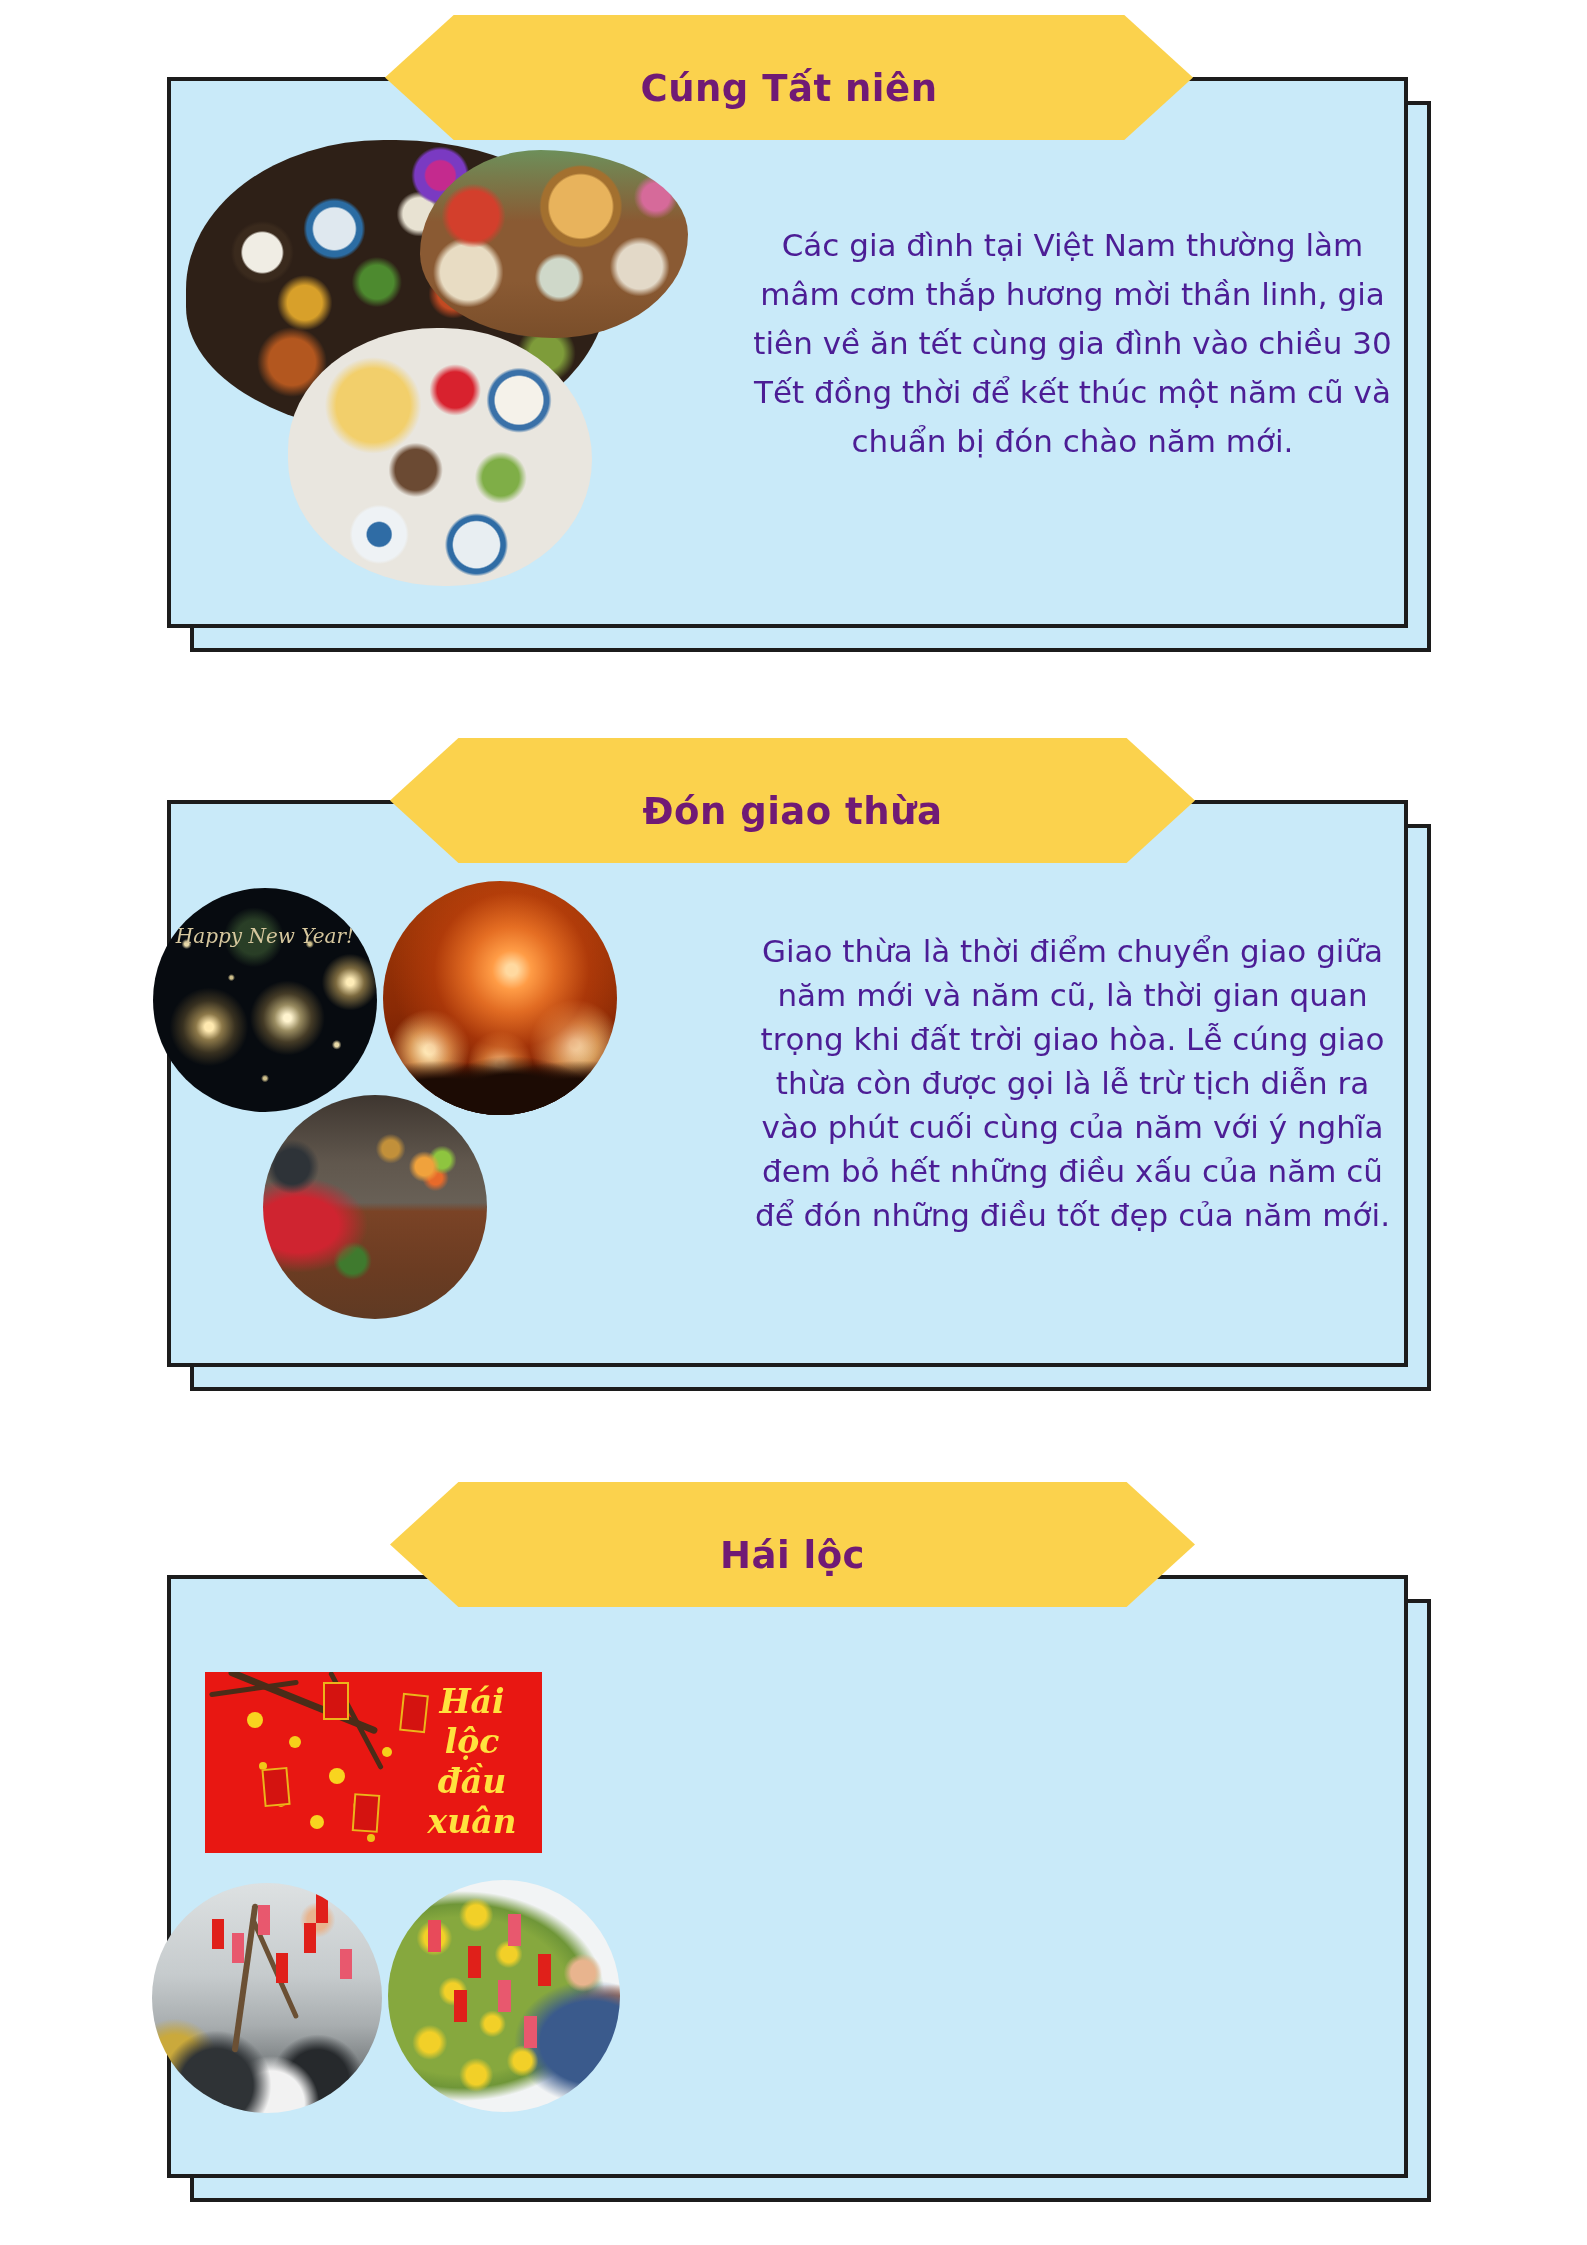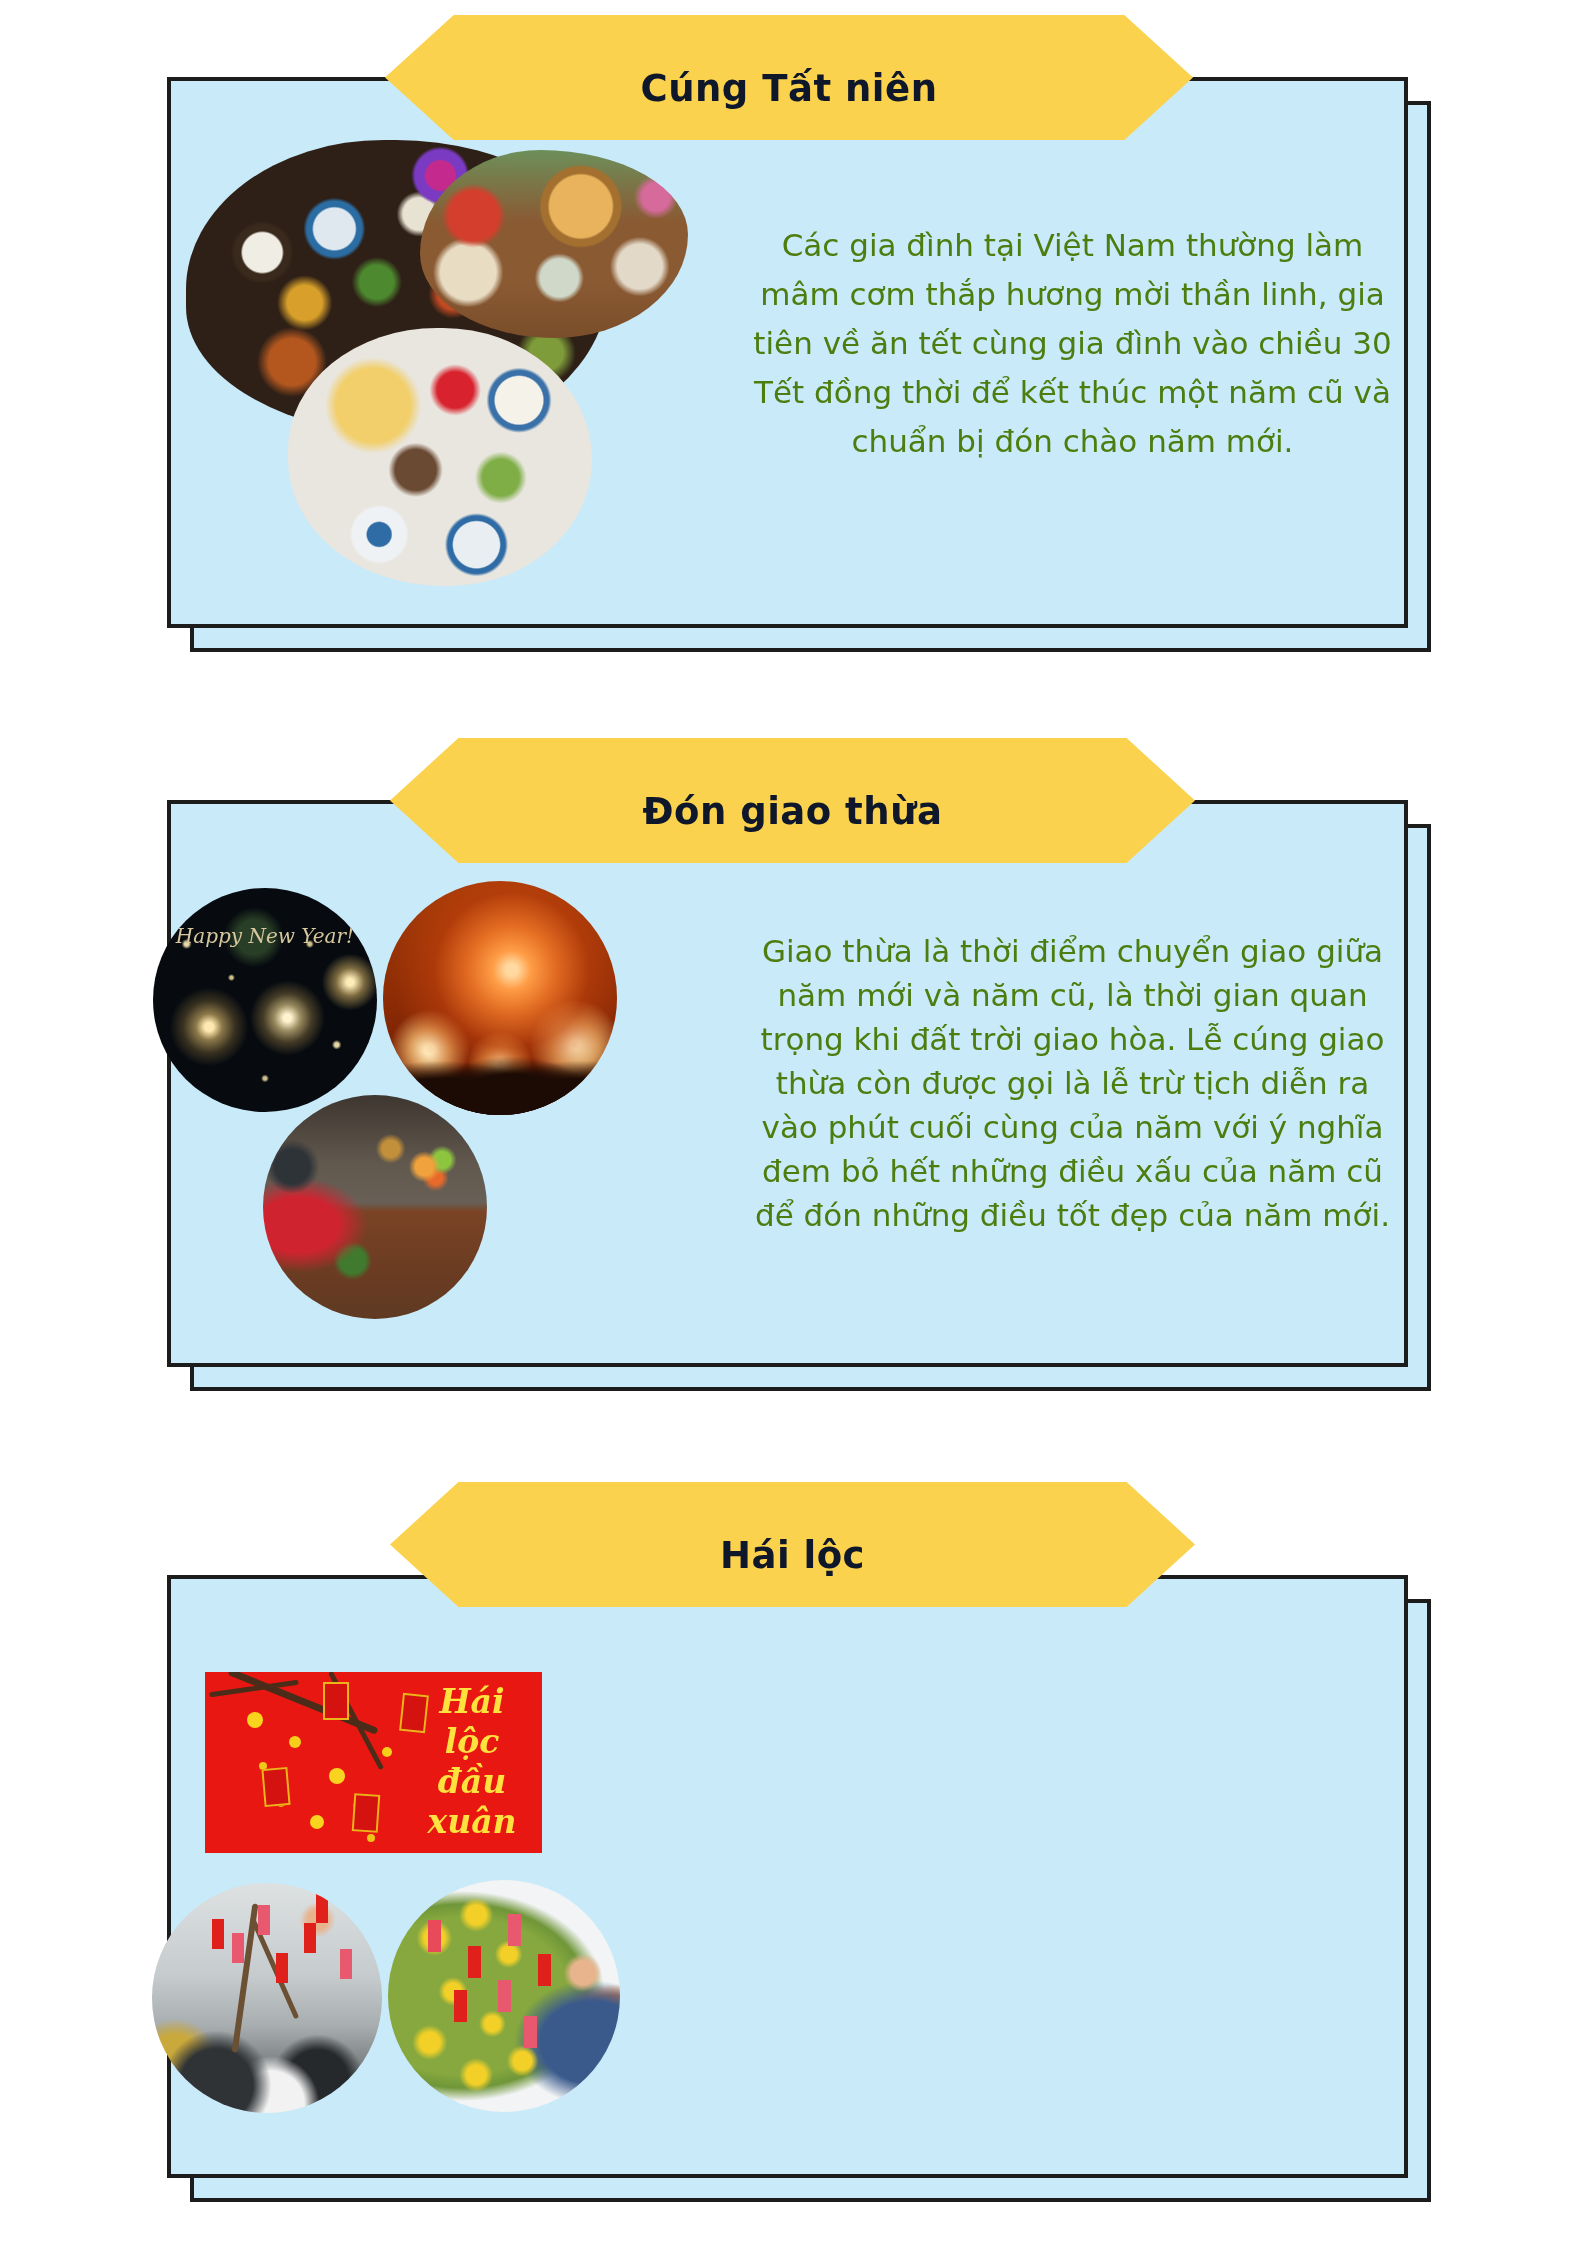--- a/index.html
+++ b/index.html
@@ -7,24 +7,24 @@
   #poster{position:relative;width:1587px;height:2245px;background:#ffffff;overflow:hidden;}
 
   
   .card-shadow{position:absolute;width:1241px;background:#c9eaf9;border:4px solid #1c1c1c;box-sizing:border-box;z-index:1;}
   .card{position:absolute;width:1241px;background:#c9eaf9;border:4px solid #1c1c1c;box-sizing:border-box;z-index:2;}
 
   
   .banner{position:absolute;width:808px;height:125px;background:#fbd24d;z-index:5;
           clip-path:polygon(0% 50%,8.5% 0%,91.5% 0%,100% 50%,91.5% 100%,8.5% 100%);
           display:flex;align-items:center;justify-content:center;}
-  .banner-title{color:#0f172a;font-size:37px;font-weight:700;letter-spacing:.5px;margin-top:22px;}
-
-  
-  .para{position:absolute;width:655px;color:#4d7c0f;font-size:31px;line-height:49px;
+  .banner-title{color:#701a75;font-size:37px;font-weight:700;letter-spacing:.5px;margin-top:22px;}
+
+  
+  .para{position:absolute;width:655px;color:#4c1d95;font-size:31px;line-height:49px;
         text-align:center;z-index:3;font-weight:500;}
   .para.tight{line-height:44px;}
 
   
   .blob{position:absolute;z-index:3;}
   .blob-a{left:186px;top:140px;width:424px;height:296px;
     border-radius:48% 52% 45% 55% / 52% 48% 55% 45%;
     background-color:#2e2017;
     background-image:
       radial-gradient(circle at 60% 12%, #c42a8e 0 4%, #7a3ac2 4.5% 7%, transparent 8%),

